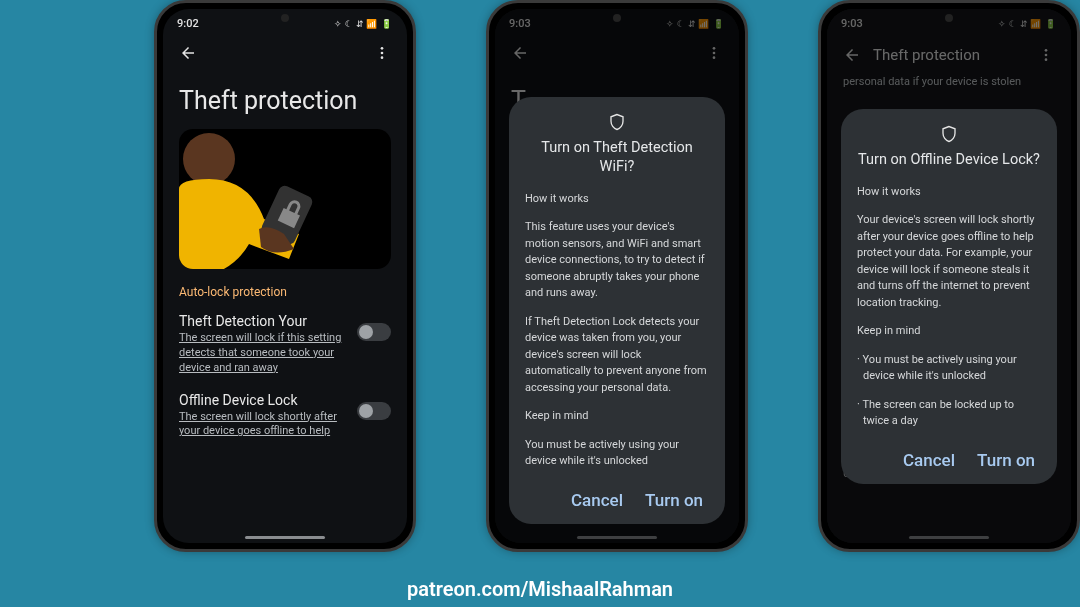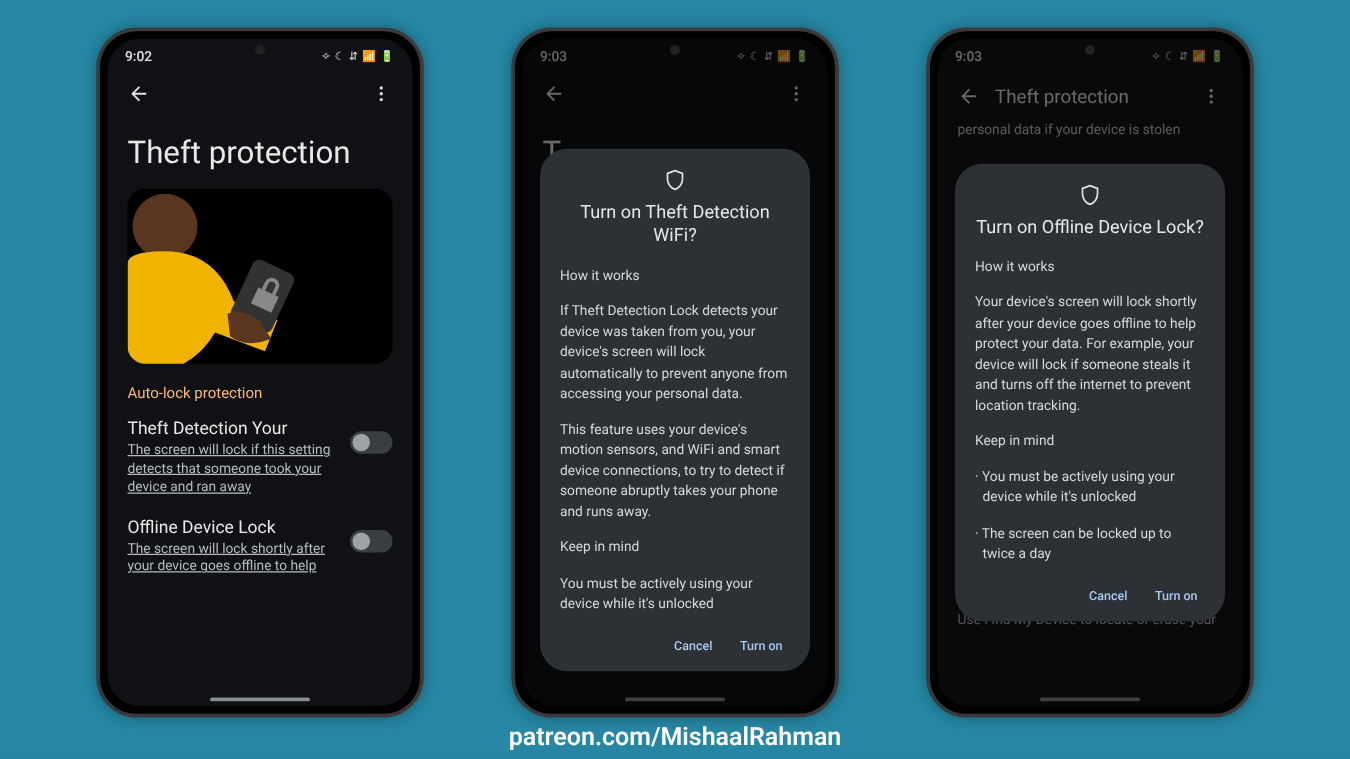--- a/index.html
+++ b/index.html
@@ -6,23 +6,22 @@
   body {
     background: #2686a3;
     width: 1080px;
     height: 607px;
     font-family: -apple-system, BlinkMacSystemFont, "Segoe UI", Roboto, sans-serif;
     position: relative;
     overflow: hidden;
   }
   .phones {
     display: flex;
-    justify-content: center;
+    justify-content: flex-end;
     gap: 70px;
-    padding-top: 22px;
   }
   .phone {
     width: 262px;
     height: 552px;
     background: #000;
     border-radius: 32px;
     border: 3px solid #3a3a3a;
     position: relative;
     overflow: hidden;
     box-shadow: 0 0 10px rgba(0,0,0,0.3);
@@ -138,21 +137,21 @@
   }
   .dialog.tall { top: 100px; }
   .dialog .shield { display:flex; justify-content:center; margin-bottom: 8px; }
   .dialog-title { text-align:center; font-size: 14.5px; font-weight: 400; margin-bottom: 14px; line-height:1.3; }
   .dialog-body { font-size: 11px; line-height: 1.5; color: #d6d8da; }
   .dialog-body p { margin-bottom: 12px; }
   .dialog-body .bul { padding-left: 6px; text-indent: -6px; }
   .dialog-actions {
     display:flex; justify-content:flex-end; gap: 22px;
     padding: 8px 6px 4px;
-    font-size: 10px; font-weight: 500;
+    font-size: 17px; font-weight: 500;
   }
   .dialog-actions span { color: #a8caf0; cursor: pointer; }
   .topbar-title { font-size: 15px; margin-left: 10px; flex:1; color:#e6e6e6;}
   .topbar.withTitle { padding: 10px 14px 6px; align-items:center; }
   .section-link { color:#9ac7e8; font-size:12px; padding: 6px 16px; }
   .findtitle { font-size: 16px; color:#e6e6e6; padding: 8px 16px 0; }
   .finddesc { font-size: 11px; color:#b8bcc0; padding: 2px 16px; }
 
   .behind {
     position:absolute; inset:0; overflow:hidden;
@@ -266,22 +265,22 @@
       <div class="dim"></div>
       <div class="dialog">
         <div class="shield">
           <svg width="18" height="18" viewBox="0 0 24 24" fill="none" stroke="#e3e3e3" stroke-width="1.8">
               <path d="M12 2 L4 5 v6 c0 5 3.4 9.7 8 11 4.6-1.3 8-6 8-11V5l-8-3z"></path>
             </svg>
         </div>
         <div class="dialog-title">Turn on Theft Detection WiFi?</div>
         <div class="dialog-body">
           <p>How it works</p>
+          <p>This feature uses your device's motion sensors, and WiFi and smart device connections, to try to detect if someone abruptly takes your phone and runs away.</p>
           <p>If Theft Detection Lock detects your device was taken from you, your device's screen will lock automatically to prevent anyone from accessing your personal data.</p>
-          <p>This feature uses your device's motion sensors, and WiFi and smart device connections, to try to detect if someone abruptly takes your phone and runs away.</p>
           <p>Keep in mind</p>
           <p>You must be actively using your device while it's unlocked</p>
         </div>
         <div class="dialog-actions">
           <span>Cancel</span>
           <span>Turn on</span>
         </div>
       </div>
       <div class="nav-indicator"></div>
     </div>

